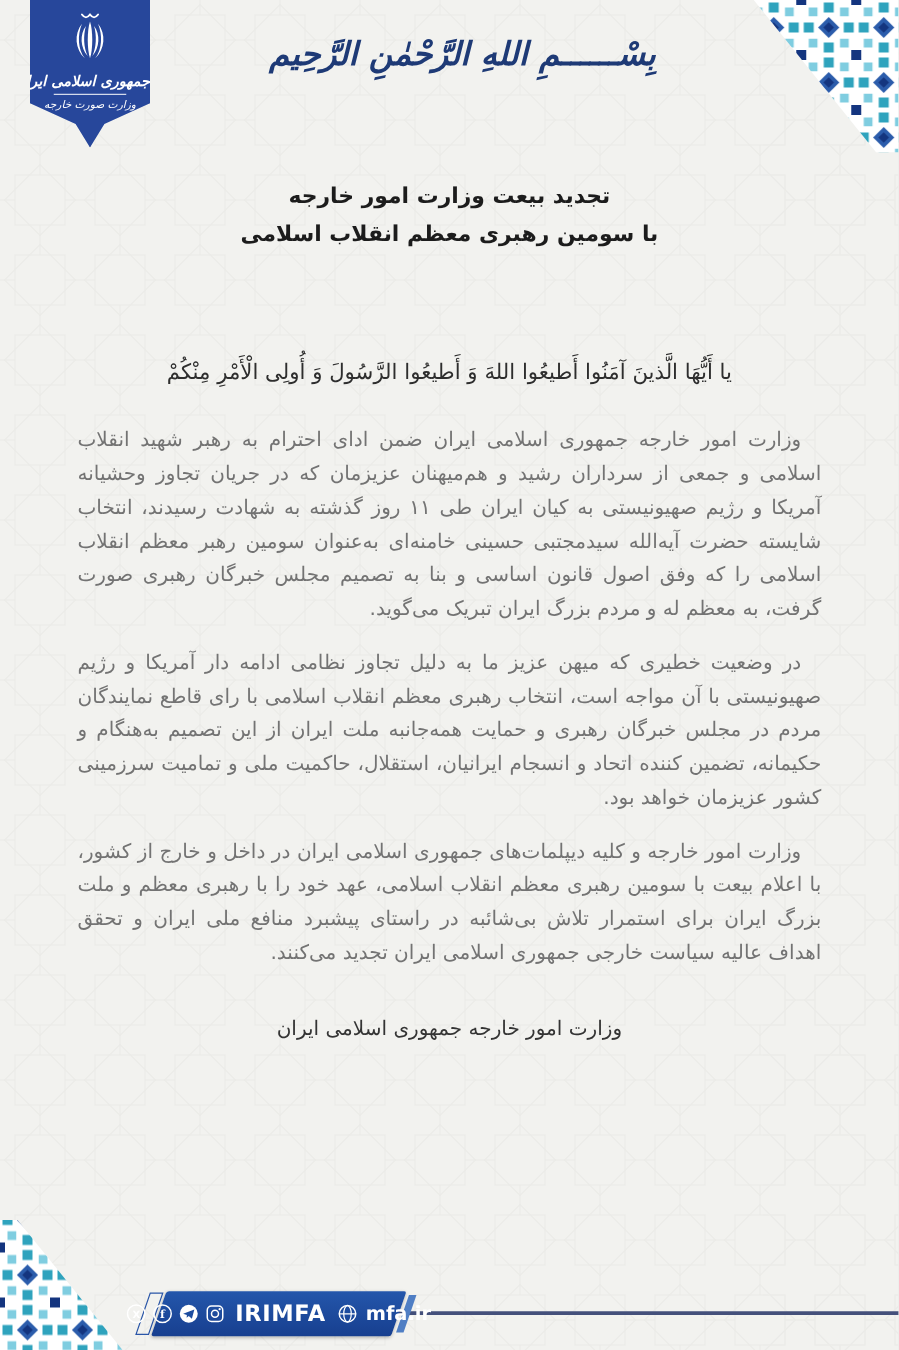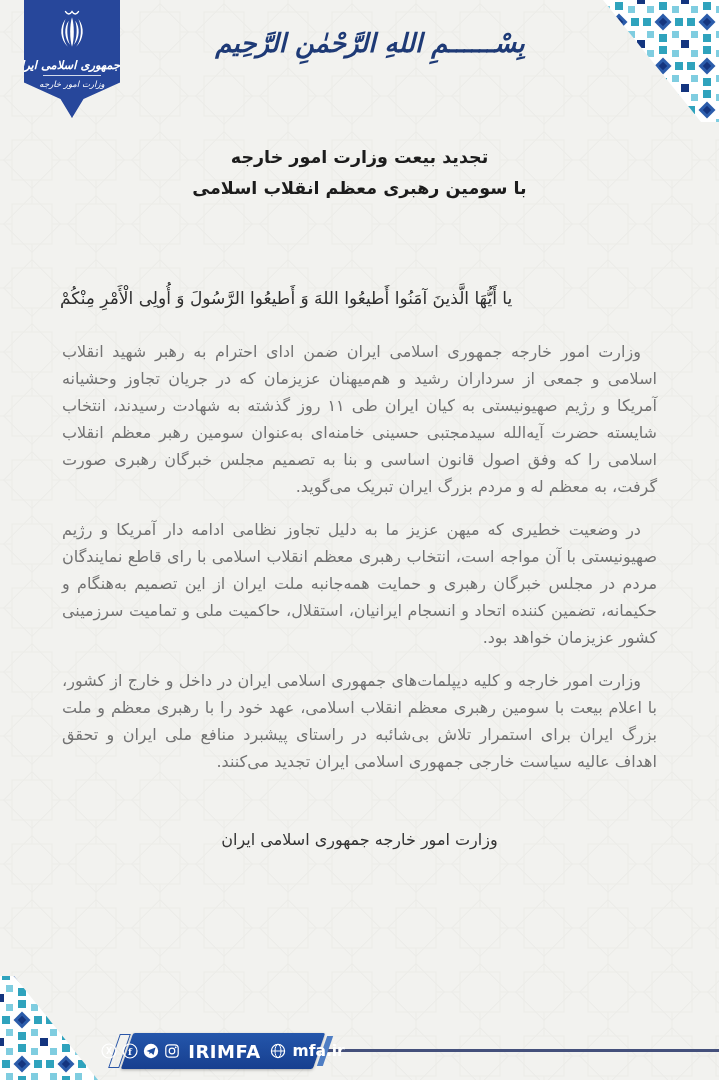--- a/index.html
+++ b/index.html
@@ -52,33 +52,33 @@
   .mosaic-bl { position:absolute; bottom:0; left:0; }
 
   
   .title-block {
     position:absolute; top:142px; left:40px; right:40px;
     text-align:center; color:#1c1c1c;
     font-weight:bold; font-size:17.5px; line-height:31px;
   }
   .verse {
     position:absolute; top:284px; left:60px; right:60px;
-    text-align:left; color:#2e2e2e;
+    text-align:center; color:#2e2e2e;
     font-size:17px; line-height:28px;
   }
   .body-text {
     position:absolute; top:338px; left:62px; right:62px;
     color:#737373; font-size:16px; line-height:27px;
     text-align:justify;
   }
   .body-text p { margin-bottom:16px; text-indent:16px; }
   .signature {
     position:absolute; top:808px; left:0; right:0;
     text-align:center; color:#343434;
-    font-size:16px; line-height:30px;margin-top:17px;
+    font-size:16px; line-height:30px;
   }
 
   
   .footer-rule {
     position:absolute; top:1049px; left:308px; right:0; height:3px;
     background:#44507b;
   }
   .banner-outline {
     position:absolute; top:1034px; left:114px; width:11px; height:34px;
     border:1.5px solid #2a56a8;
@@ -193,21 +193,21 @@
         <path d="M-3.5,-11 C-9,-4 -8.5,8 -2,15 C-5.5,8 -6,-3 -3.5,-11 Z" fill="#fff"></path>
         <path d="M-7,-13 C-14,-4 -13,9 -4.5,17 C-10.5,9 -11,-3 -7,-13 Z" fill="#fff"></path>
       </g>
       <g transform="scale(-1,1)">
         <path d="M-3.5,-11 C-9,-4 -8.5,8 -2,15 C-5.5,8 -6,-3 -3.5,-11 Z" fill="#fff"></path>
         <path d="M-7,-13 C-14,-4 -13,9 -4.5,17 C-10.5,9 -11,-3 -7,-13 Z" fill="#fff"></path>
       </g>
     </svg>
     <div class="org1">جمهوری اسلامی ایران</div>
     <div class="divider"></div>
-    <div class="org2">وزارت امور خارجه</div>
+    <div class="org2">وزارت صورت خارجه</div>
   </div>
 
   <div class="bismillah">بِسْــــــمِ اللهِ الرَّحْمٰنِ الرَّحِیم</div>
 
   <div class="title-block">
     <div>تجدید بیعت وزارت امور خارجه</div>
     <div>با سومین رهبری معظم انقلاب اسلامی</div>
   </div>
 
   <div class="verse">یا أَیُّهَا الَّذینَ آمَنُوا أَطیعُوا اللهَ وَ أَطیعُوا الرَّسُولَ وَ أُولِی الْأَمْرِ مِنْکُمْ</div>

